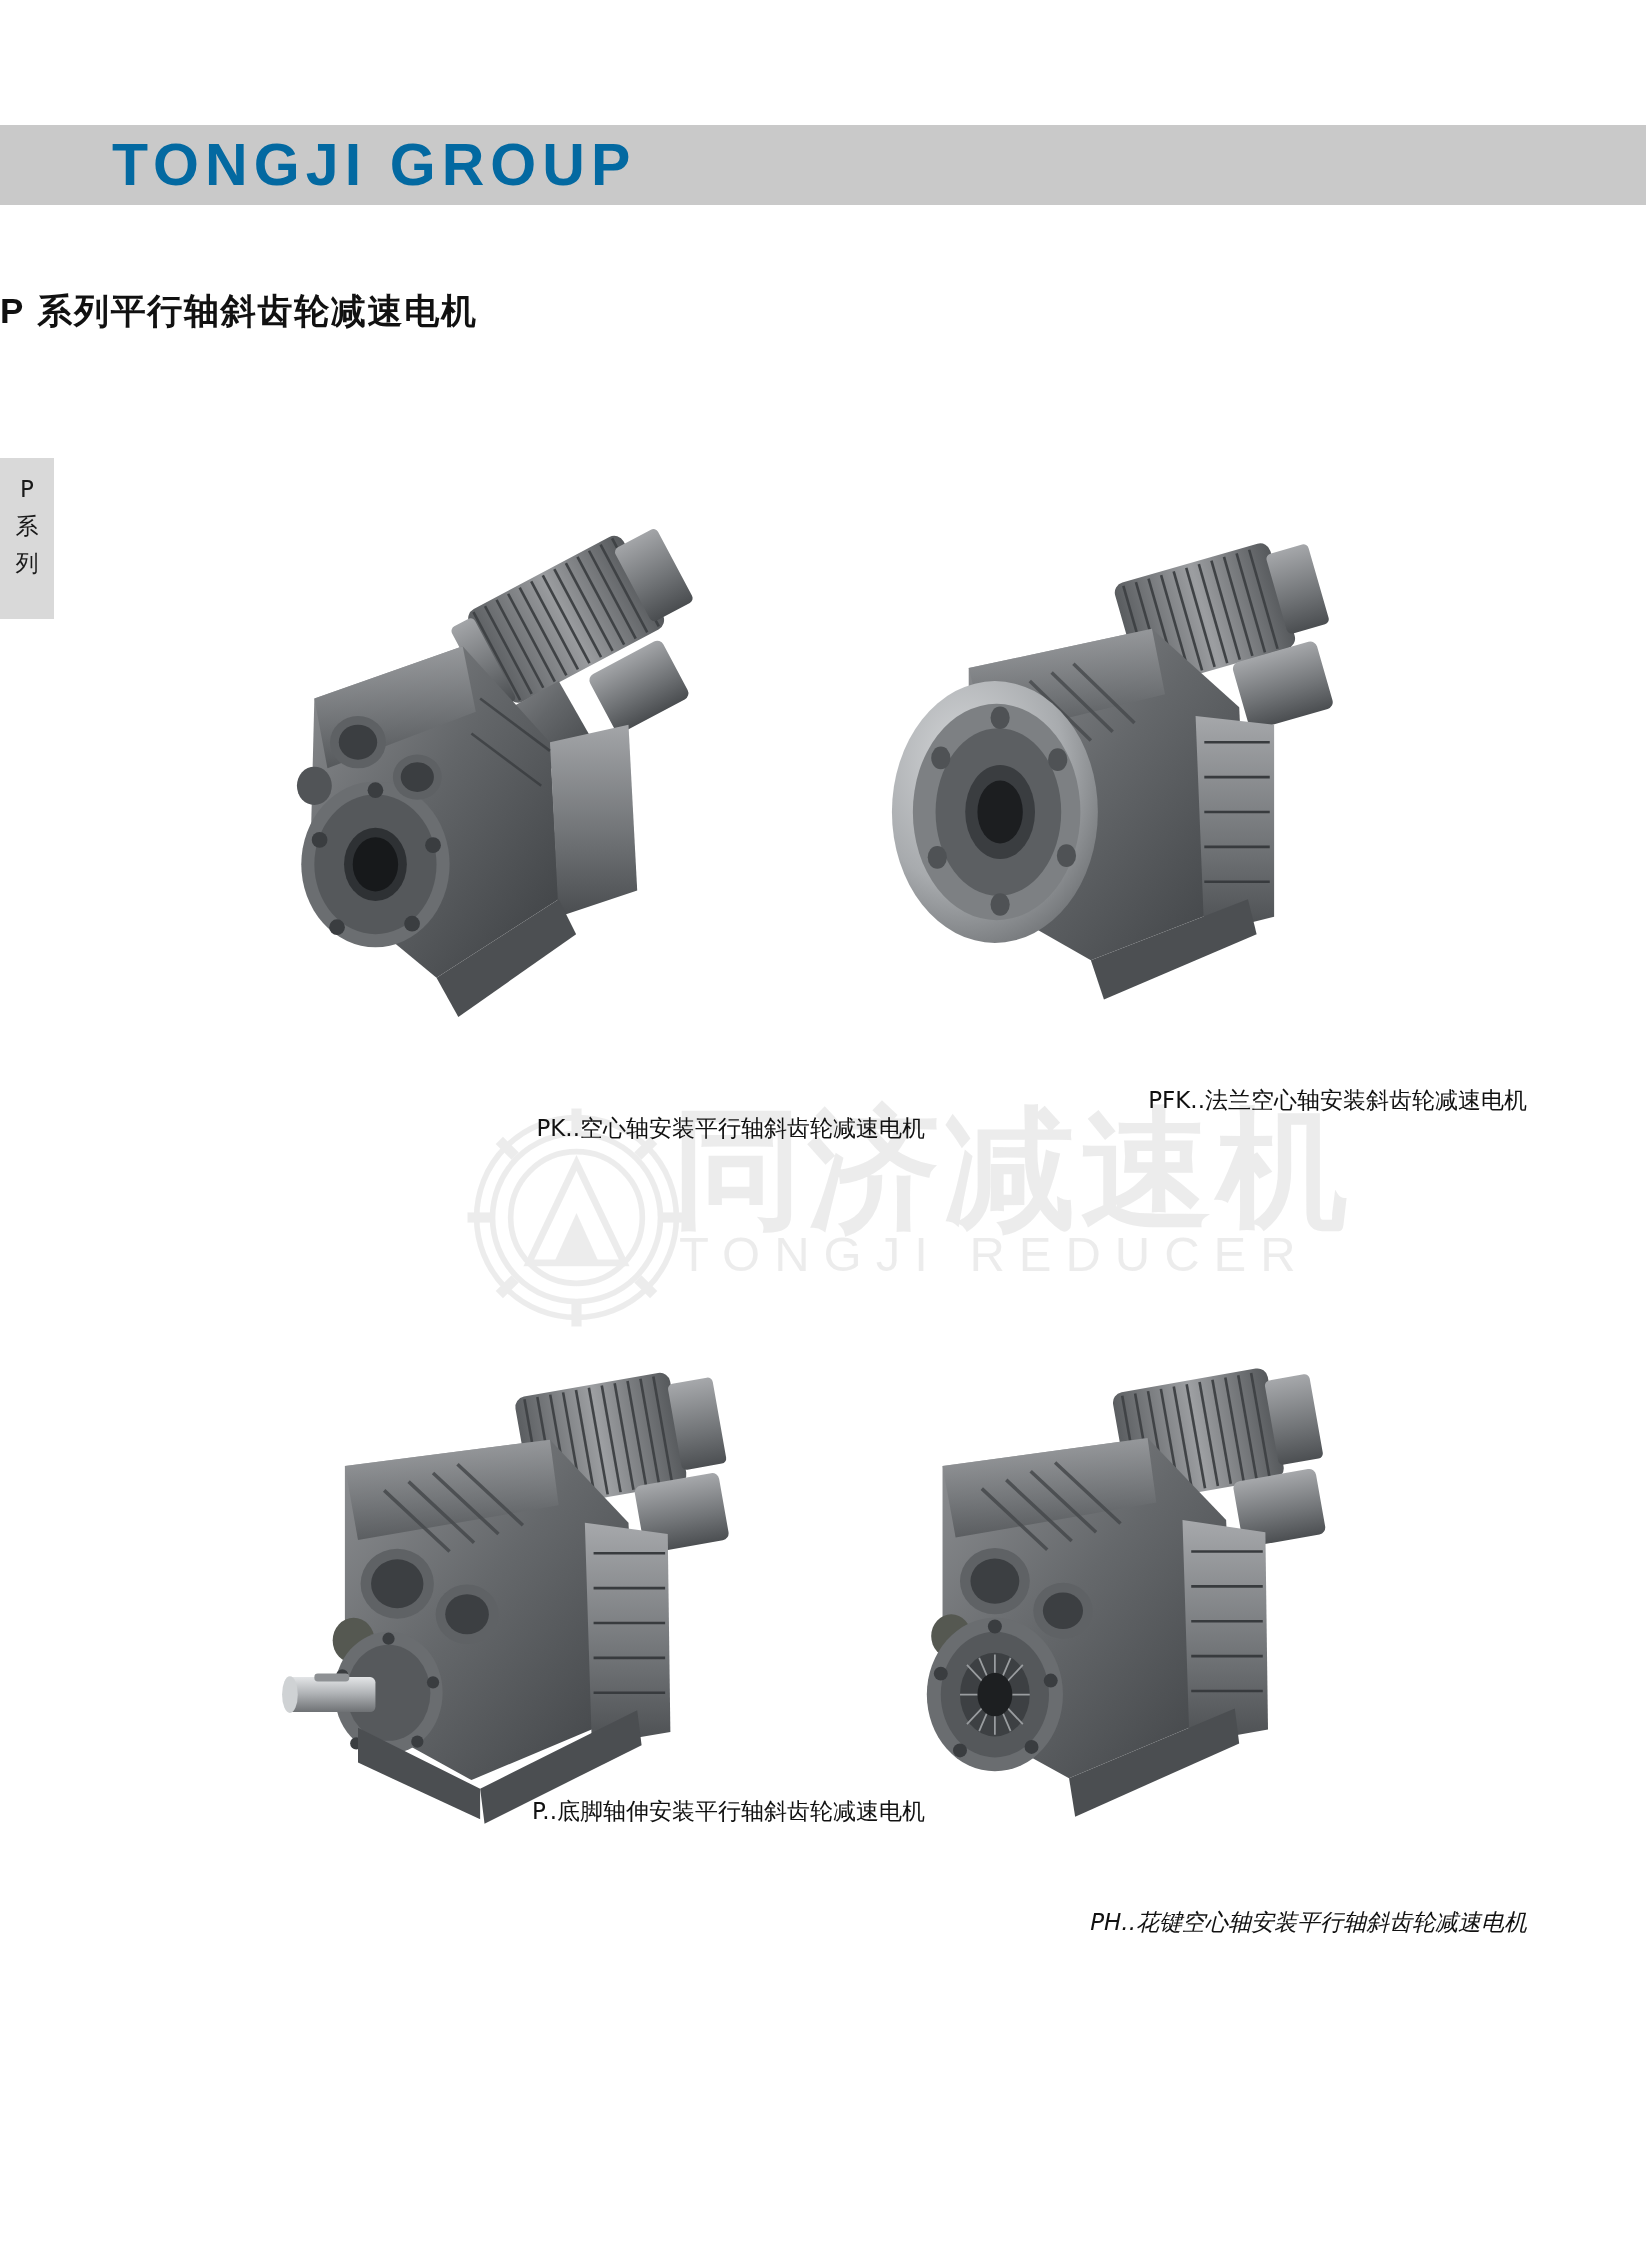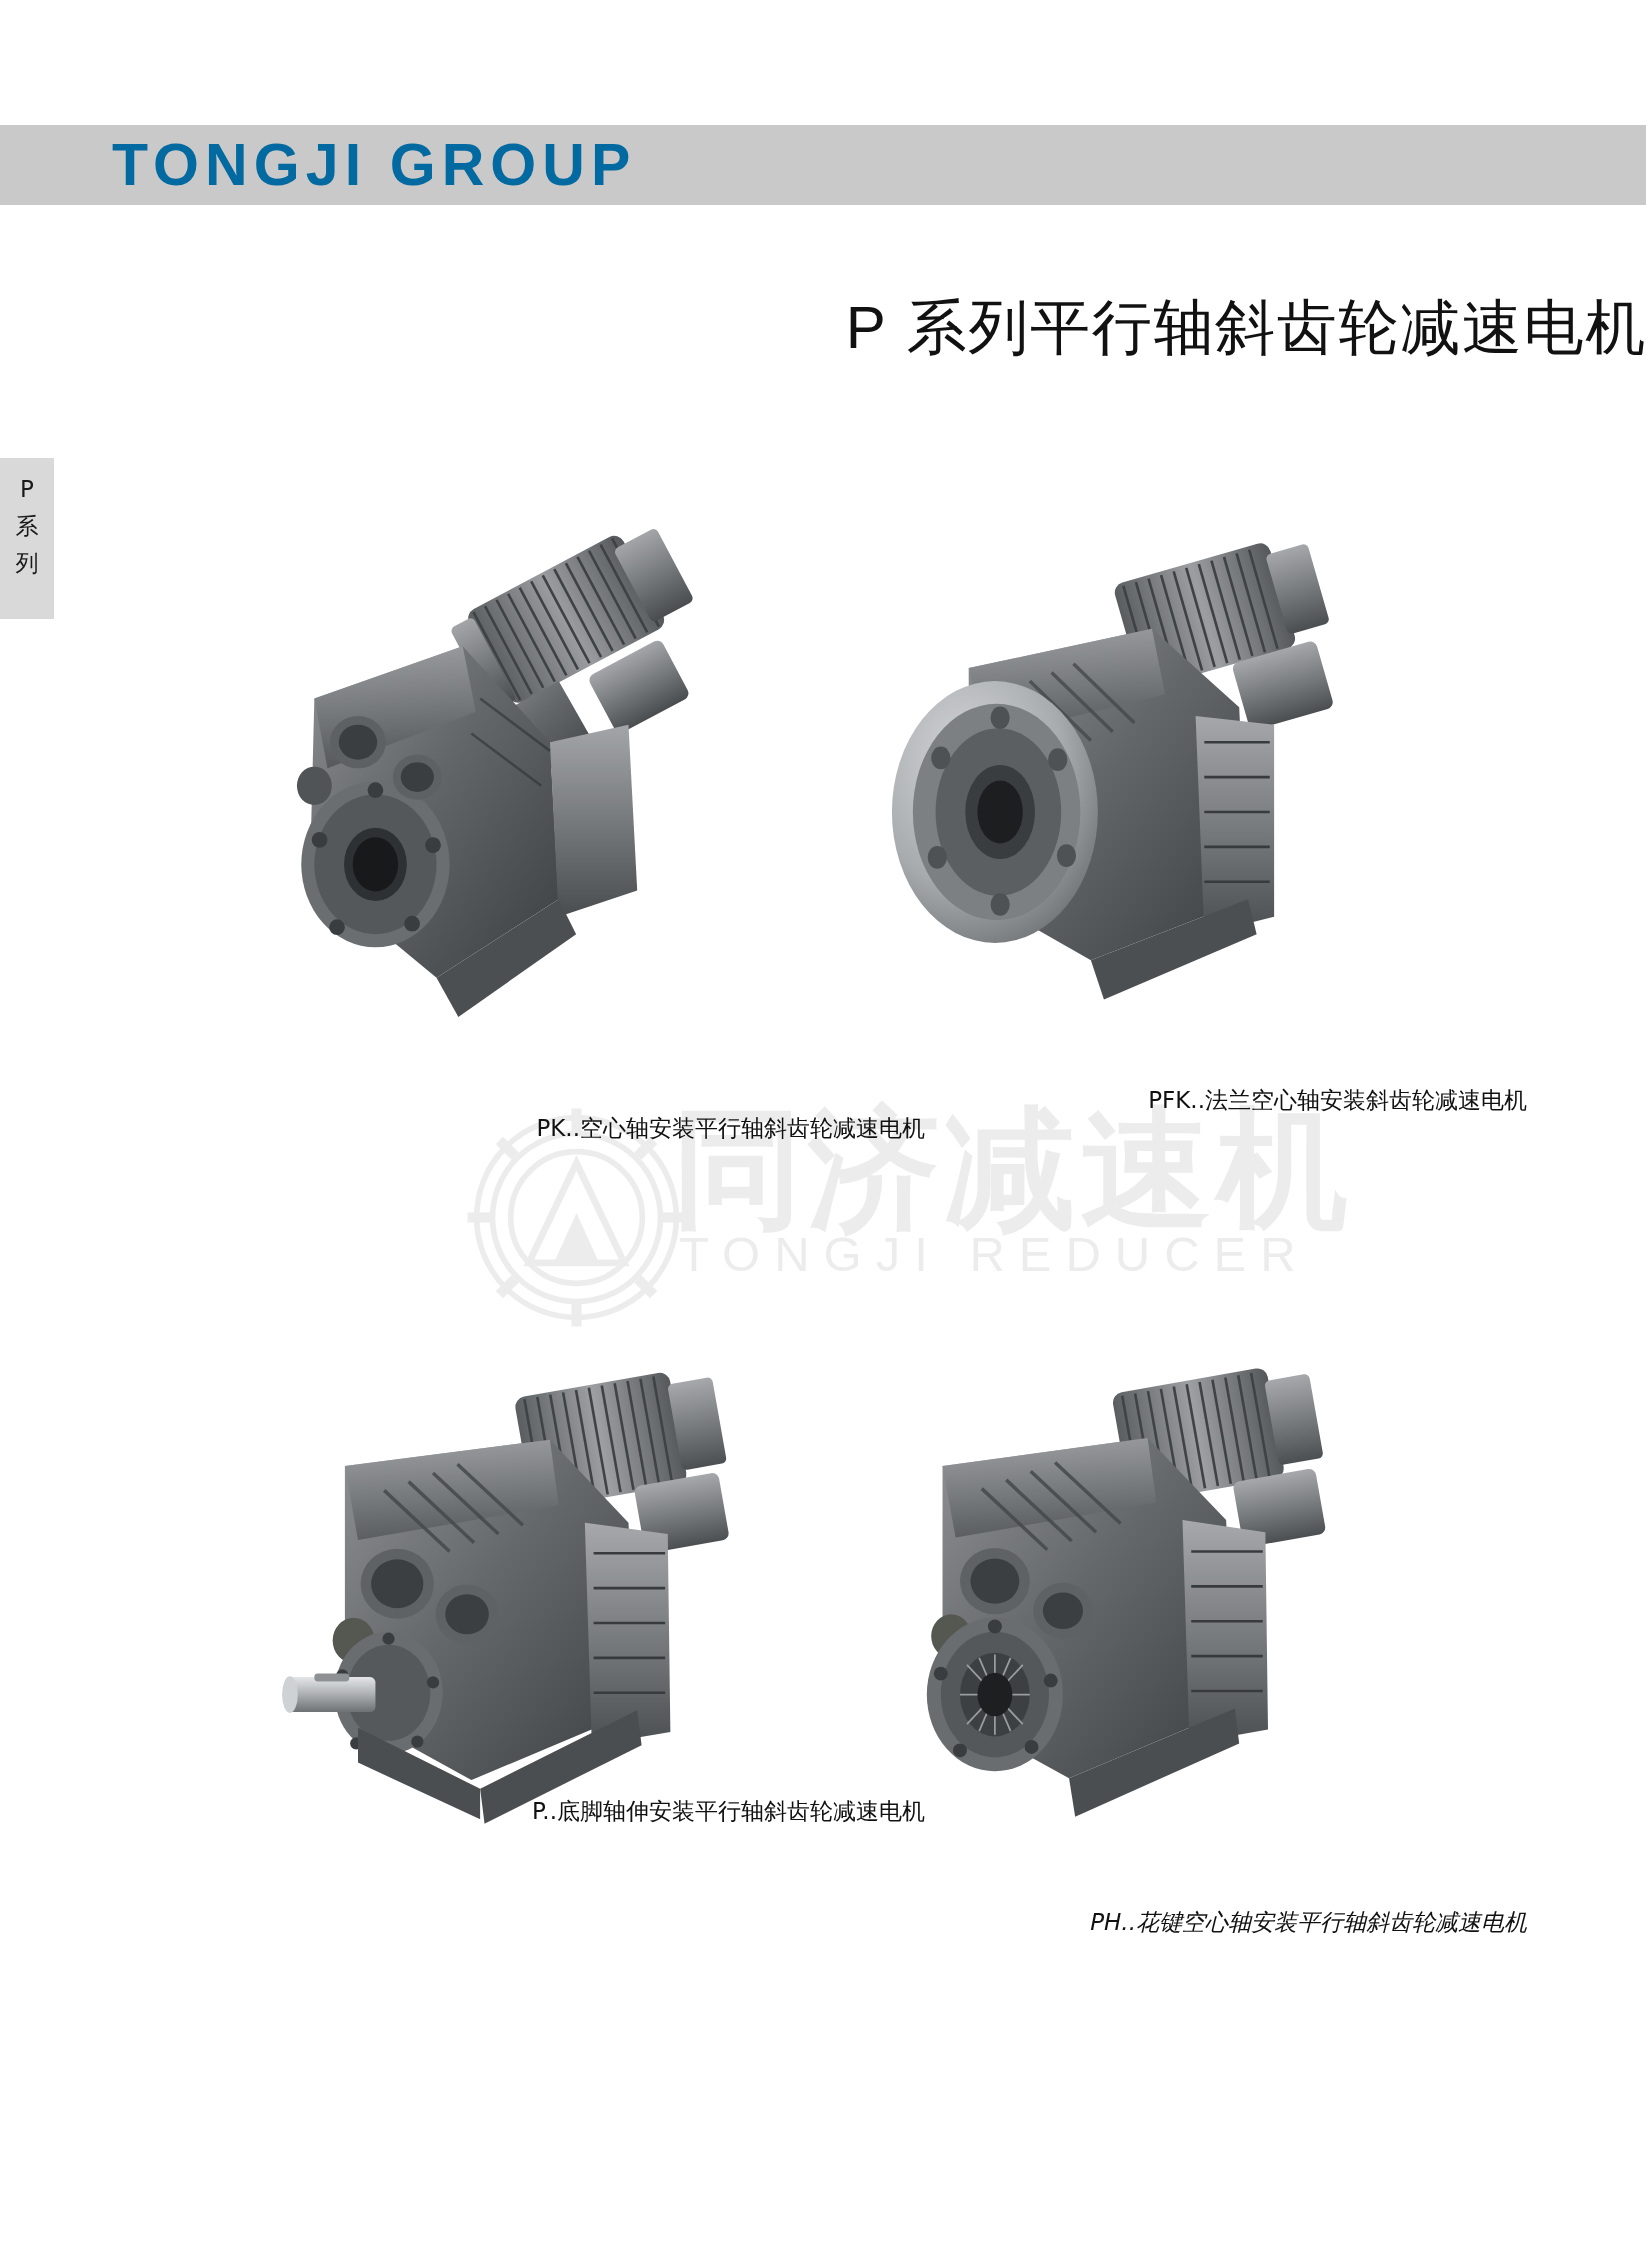--- a/index.html
+++ b/index.html
@@ -36,23 +36,23 @@
     line-height: 68px;
     white-space: nowrap;
   }
 
   
   .page-title {
     position: absolute;
     left: 0;
     top: 288px;
     width: 1647px;
-    text-align: right;
-    font-size: 60px;
-    font-weight: normal;
+    text-align: left;
+    font-size: 35px;
+    font-weight: bold;
     color: #111111;
     letter-spacing: 1.7px;
     font-family: "DejaVu Sans", sans-serif;
   }
   .page-title .latin {
     font-family: "Liberation Sans", sans-serif;
     letter-spacing: 0;
   }
 
   

